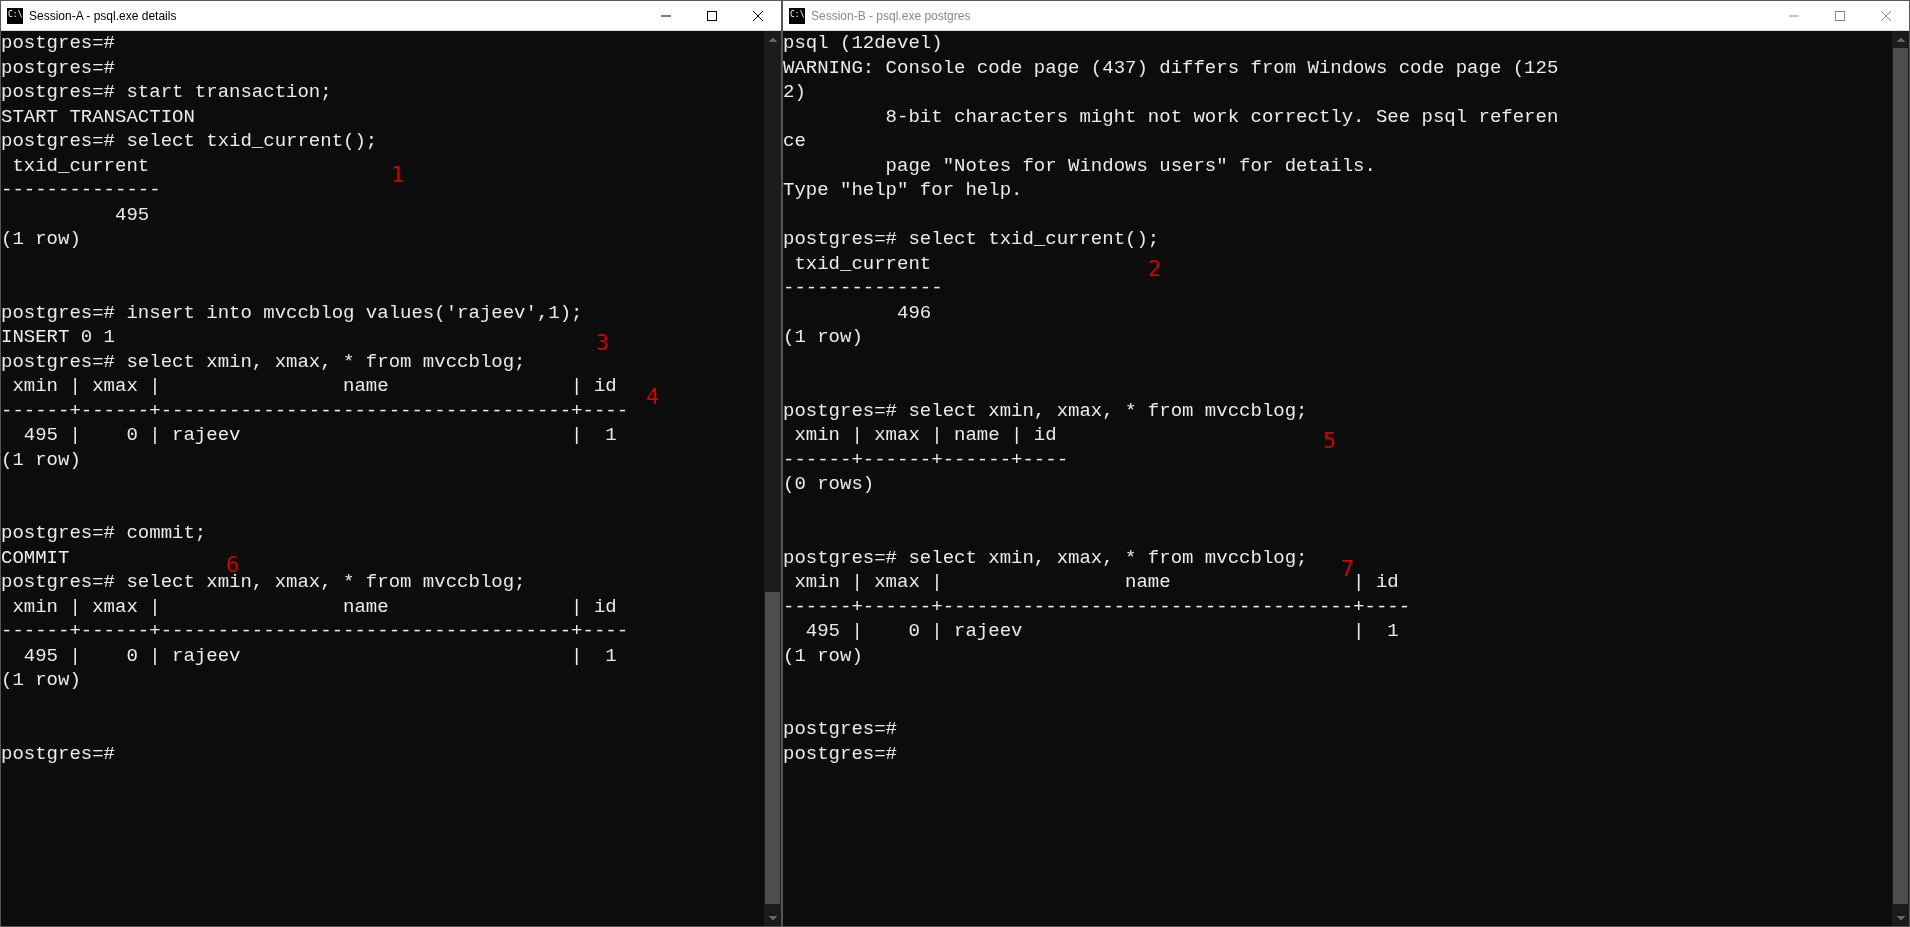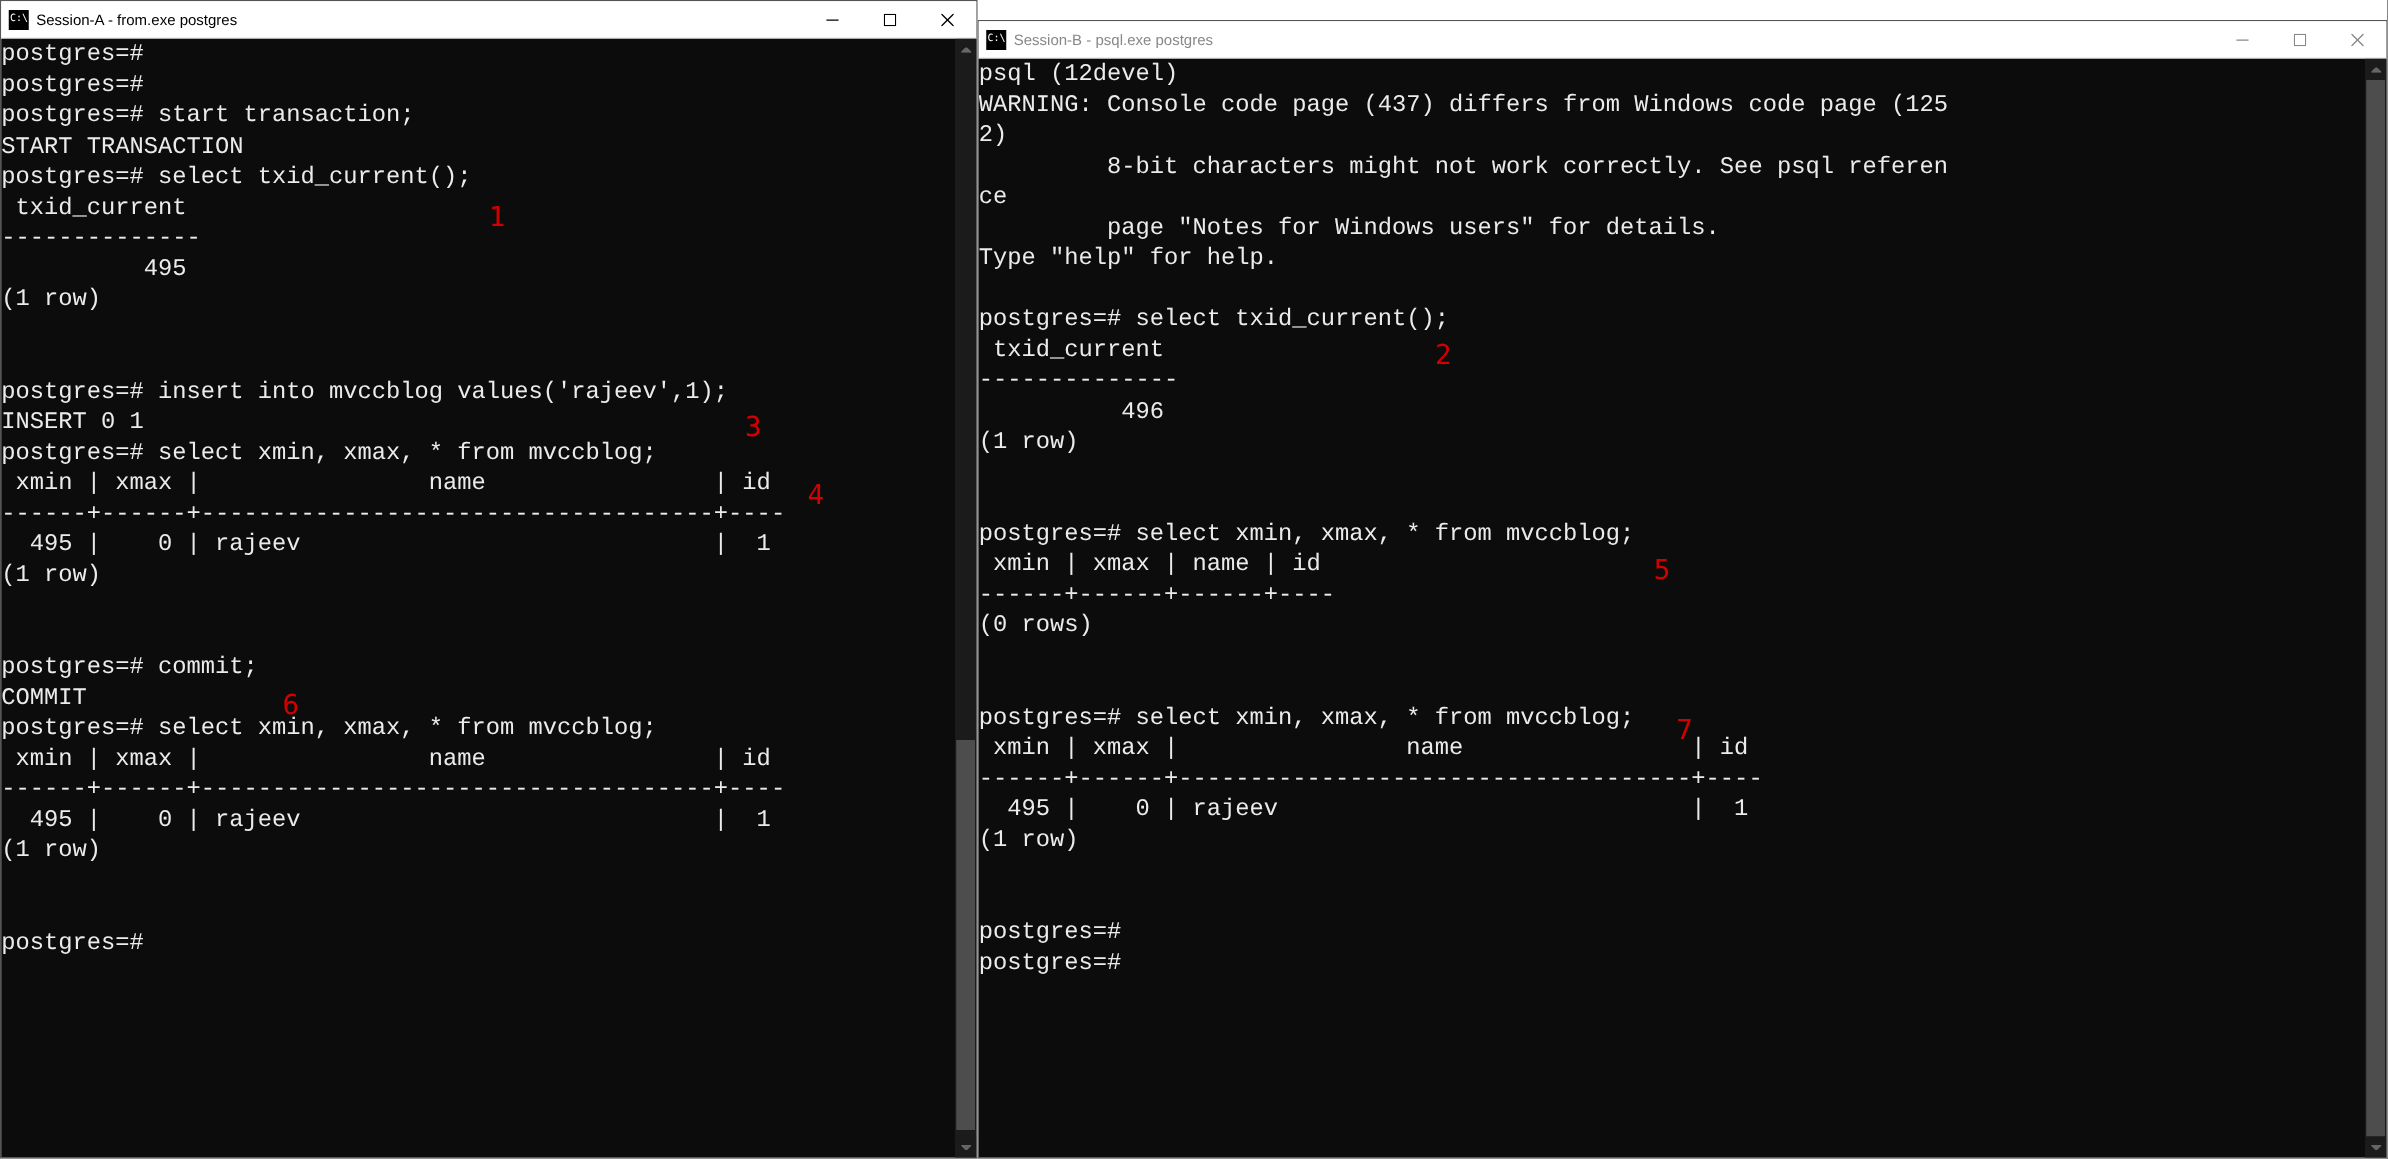--- a/index.html
+++ b/index.html
@@ -11,21 +11,21 @@
     overflow: hidden;
     background: #fff;
   }
   .window {
     display: flex;
     flex-direction: column;
     border: 1px solid #555;
     background: #fff;
   }
   .window.left { flex: 0 0 782px; }
-  .window.right { flex: 1; margin-top: 16px; }
+  .window.right { flex: 1; }
   .titlebar {
     height: 30px;
     display: flex;
     align-items: center;
     background: #fff;
     border-bottom: 1px solid #ddd;
     padding-left: 6px;
   }
   .titlebar.inactive .title { color: #888; }
   .titlebar.inactive .win-btn svg { stroke: #888; }
@@ -117,21 +117,21 @@
     font-size: 22px;
     font-weight: normal;
   }
 </style>
 </head>
 <body>
 
 <div class="window left">
   <div class="titlebar">
     <div class="app-icon"></div>
-    <div class="title">Session-A - from.exe  postgres</div>
+    <div class="title">Session-A - psql.exe  details</div>
     <div class="win-controls">
       <button class="win-btn">
         <svg width="10" height="10">
             <line x1="0" y1="5" x2="10" y2="5"></line>
           </svg>
       </button>
       <button class="win-btn">
         <svg width="10" height="10">
             <rect x="0.5" y="0.5" width="9" height="9"></rect>
           </svg>

